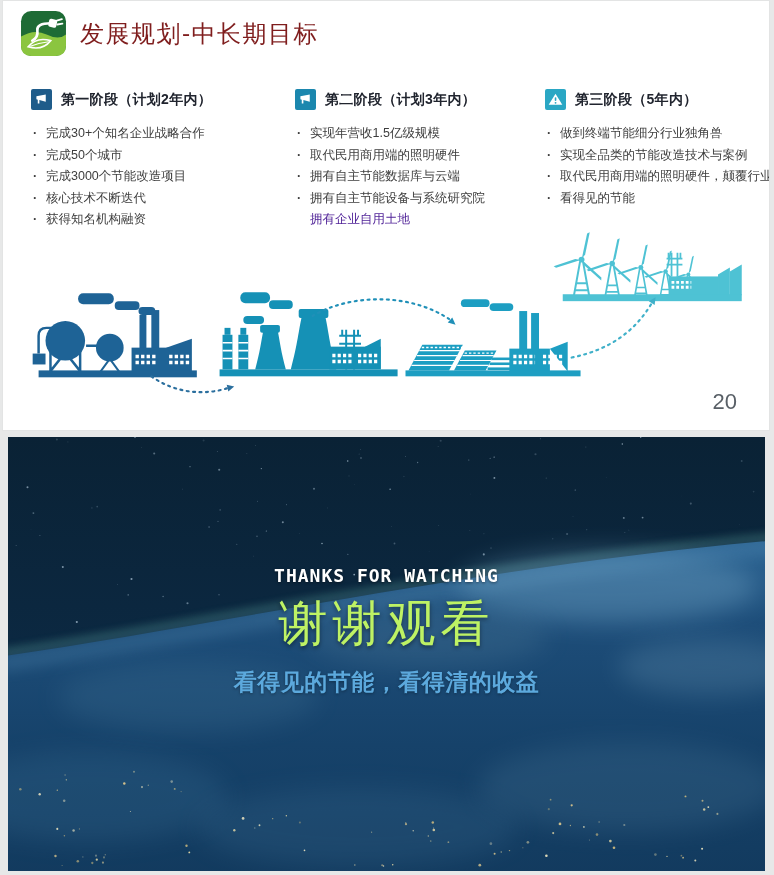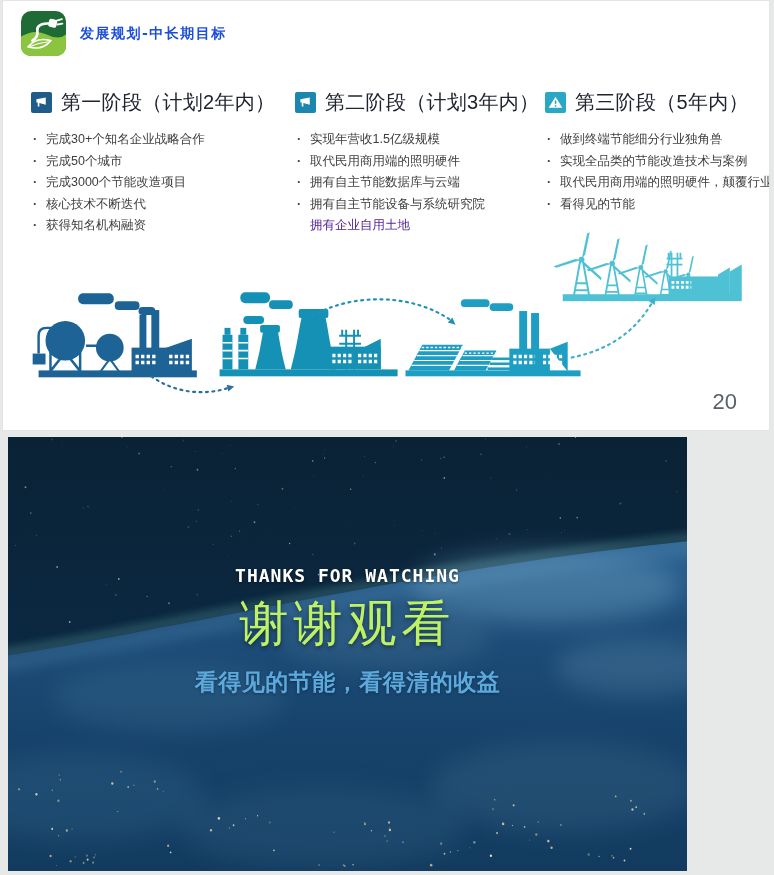--- a/index.html
+++ b/index.html
@@ -10,39 +10,39 @@
   }
   
   .slide1{
     position:absolute;left:2px;top:0;width:768px;height:431px;
     background:#ffffff;border:1px solid #e3e4e4;box-sizing:border-box;overflow:hidden;
   }
   .s1-header{position:absolute;left:17px;top:9px;display:flex;align-items:center;gap:13px}
   .logo{width:47px;height:47px;display:block}
   .s1-title{
     font-family:"DejaVu Serif","Liberation Serif",serif;
-    font-size:14px;font-weight:700;color:#1d4ed8;letter-spacing:1.5px;white-space:nowrap;
+    font-size:24px;font-weight:400;color:#7f1d1d;letter-spacing:1.5px;white-space:nowrap;
   }
   .phase{position:absolute;top:88px}
   .p1{left:28px;width:256px}
   .p2{left:292px;width:242px}
   .p3{left:542px;width:232px}
   .phase-head{display:flex;align-items:center;gap:9px}
   .phase-icon{width:21px;height:21px;border-radius:2px;flex:0 0 auto;display:flex;align-items:center;justify-content:center}
   .pi1{background:#1f5c8a}.pi2{background:#1b87ae}.pi3{background:#2aa7c4}
   .phase-icon svg{width:17px;height:17px;display:block}
-  .phase-title{font-size:20px;font-weight:normal;color:#20242e;letter-spacing:.3px;white-space:nowrap}
+  .phase-title{font-size:14px;font-weight:bold;color:#20242e;letter-spacing:.3px;white-space:nowrap}
   .bullets{list-style:none;margin:13px 0 0 0;padding:0}
   .bullet{position:relative;padding-left:15px;font-size:12.5px;color:#3d3d3d;line-height:21.5px;white-space:nowrap}
   .bullet::before{content:"·";position:absolute;left:2px;top:0;font-weight:bold;color:#3d3d3d}
   .bullet-cont{padding-left:15px;font-size:12.5px;color:#4c1d95;line-height:21.5px;white-space:nowrap}
   .illo{position:absolute;left:0;top:225px;width:766px;height:179px;display:block}
   .pagenum{position:absolute;right:32px;top:388px;font-size:22px;color:#596067}
   
-  .slide2{position:absolute;left:8px;top:437px;width:679px;height:434px;overflow:hidden;background:#0c2b47}
+  .slide2{position:absolute;left:8px;top:437px;width:757px;height:434px;overflow:hidden;background:#0c2b47}
   .earth{position:absolute;left:0;top:0;width:100%;height:100%;display:block}
   .s2-en{
     position:absolute;left:0;right:0;top:128px;text-align:center;z-index:2;
     font-family:"DejaVu Sans Mono","Liberation Mono",monospace;
     font-weight:bold;font-size:18px;letter-spacing:1px;color:#ffffff;
     text-shadow:0 1px 3px rgba(0,0,0,.45);
   }
   .s2-title{
     position:absolute;left:0;right:0;top:154px;text-align:center;z-index:2;
     font-family:"DejaVu Serif","Liberation Serif",serif;

